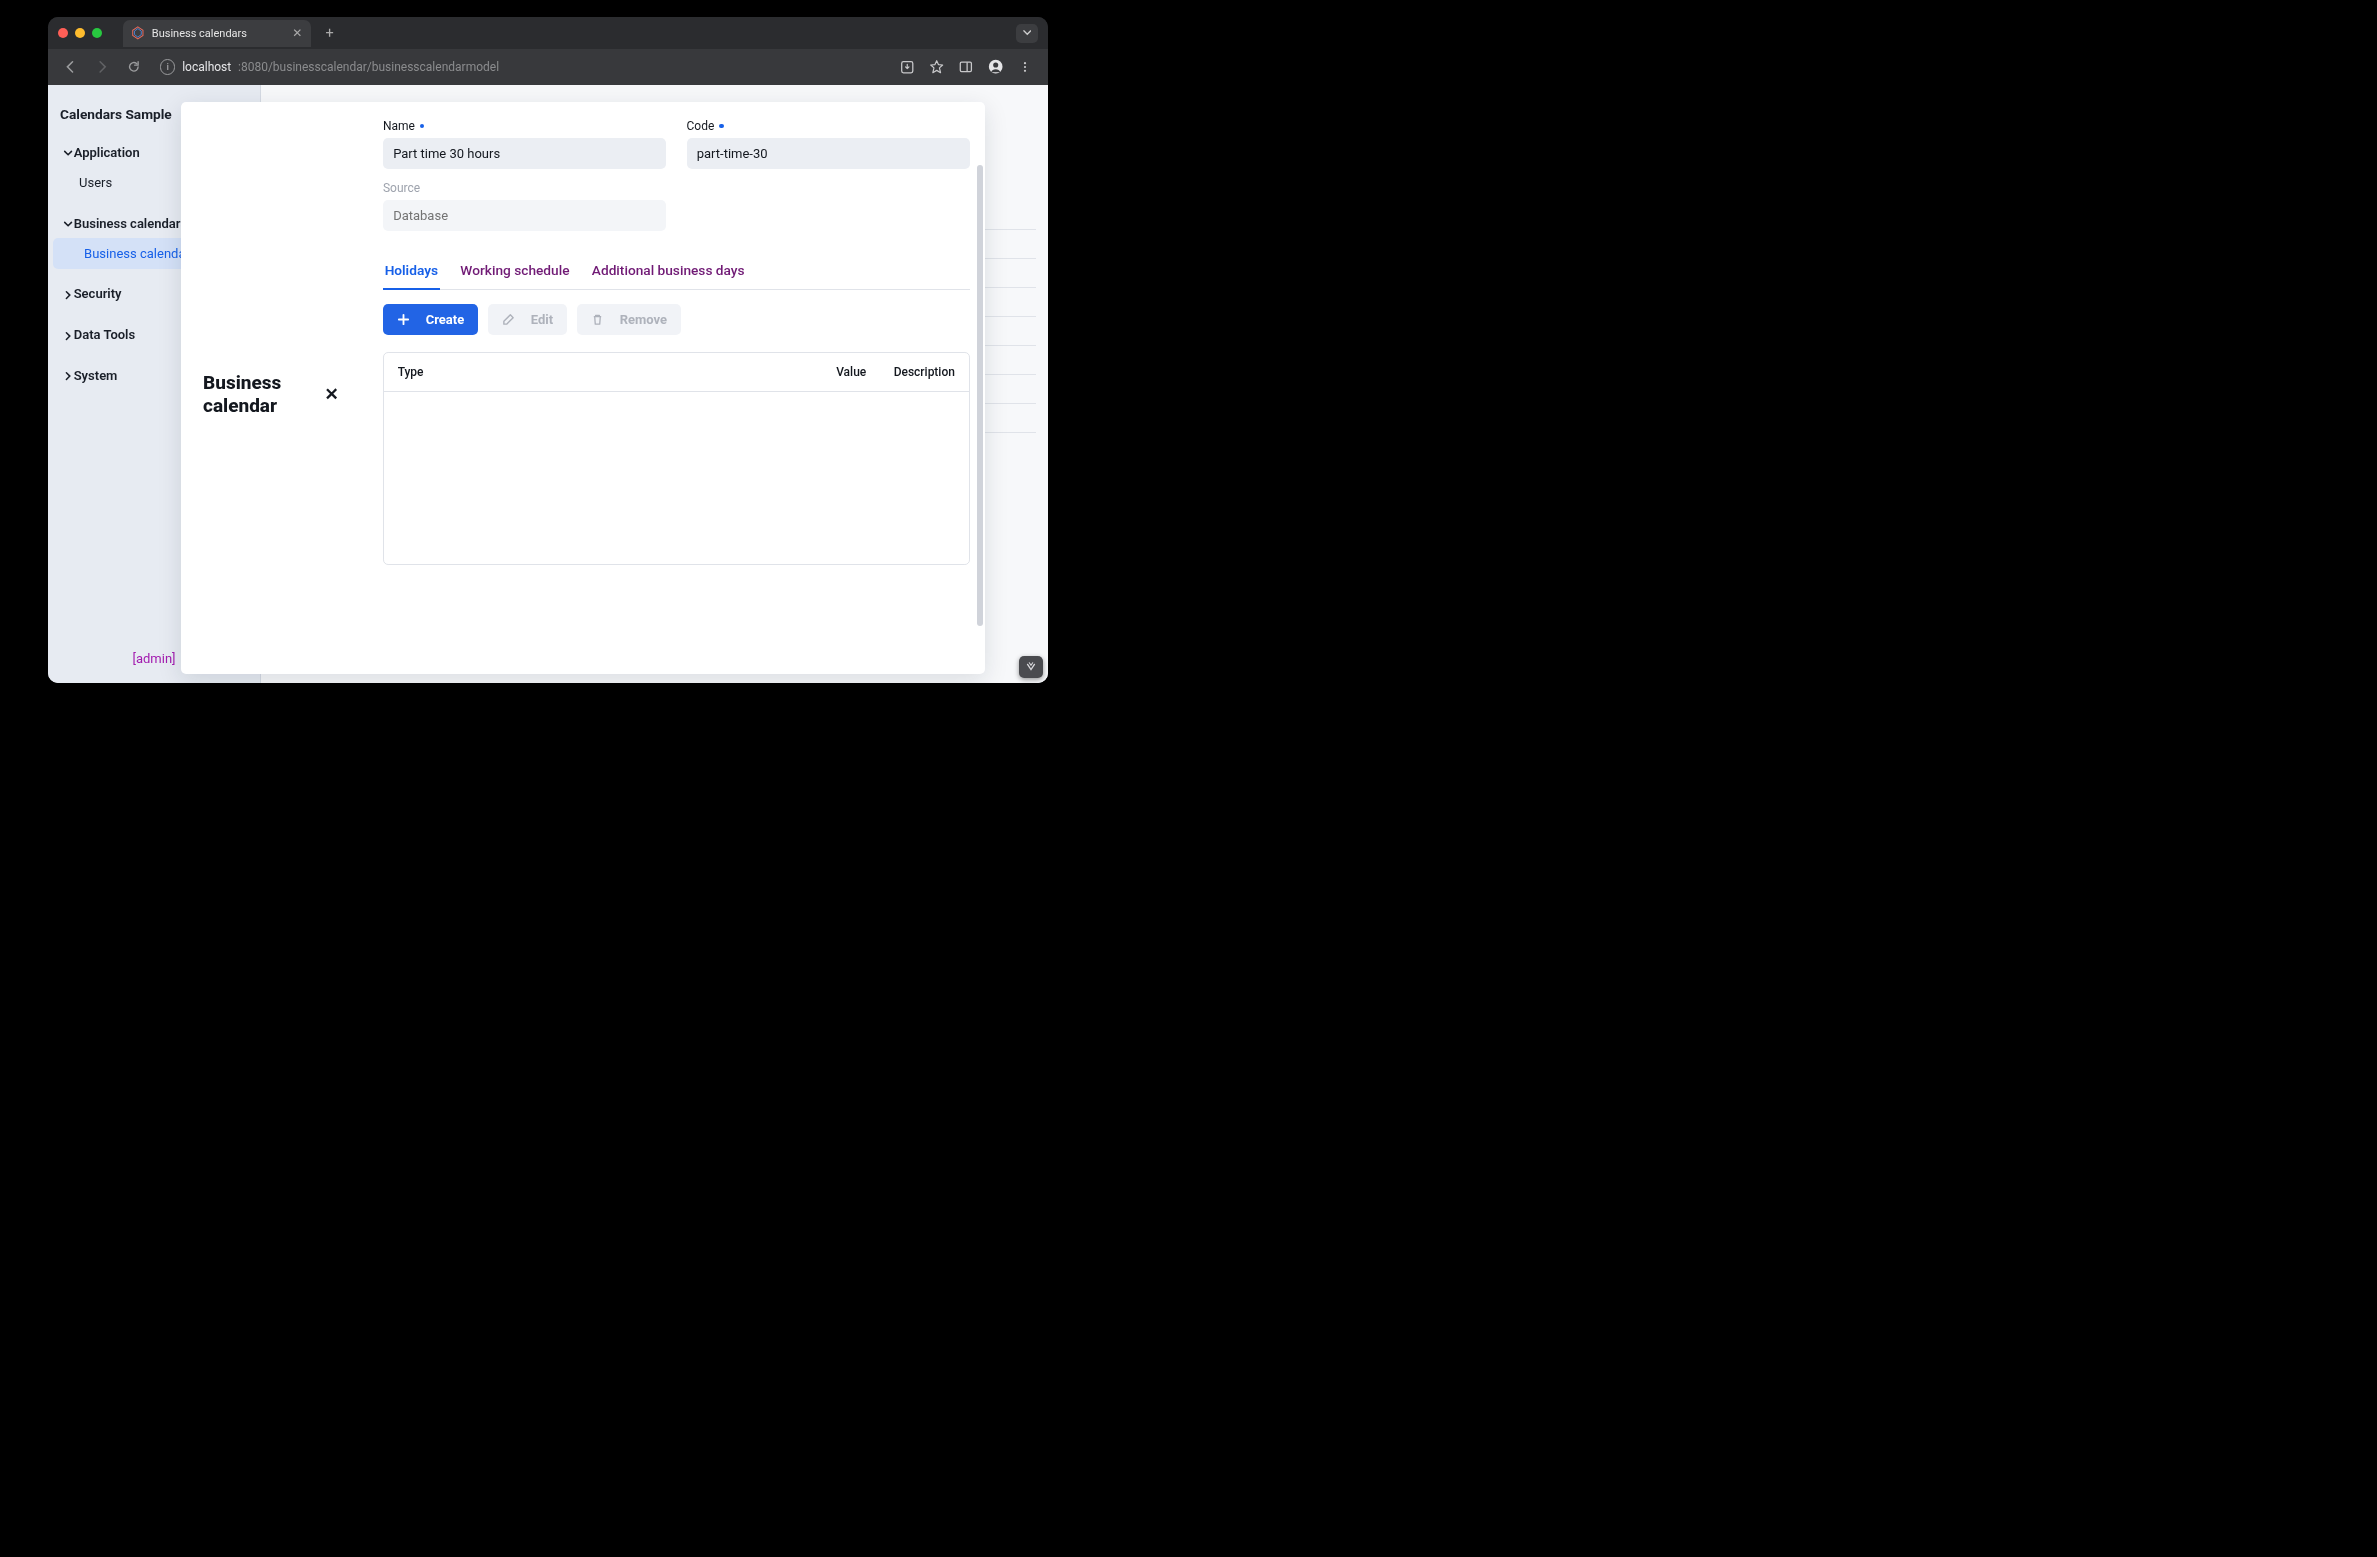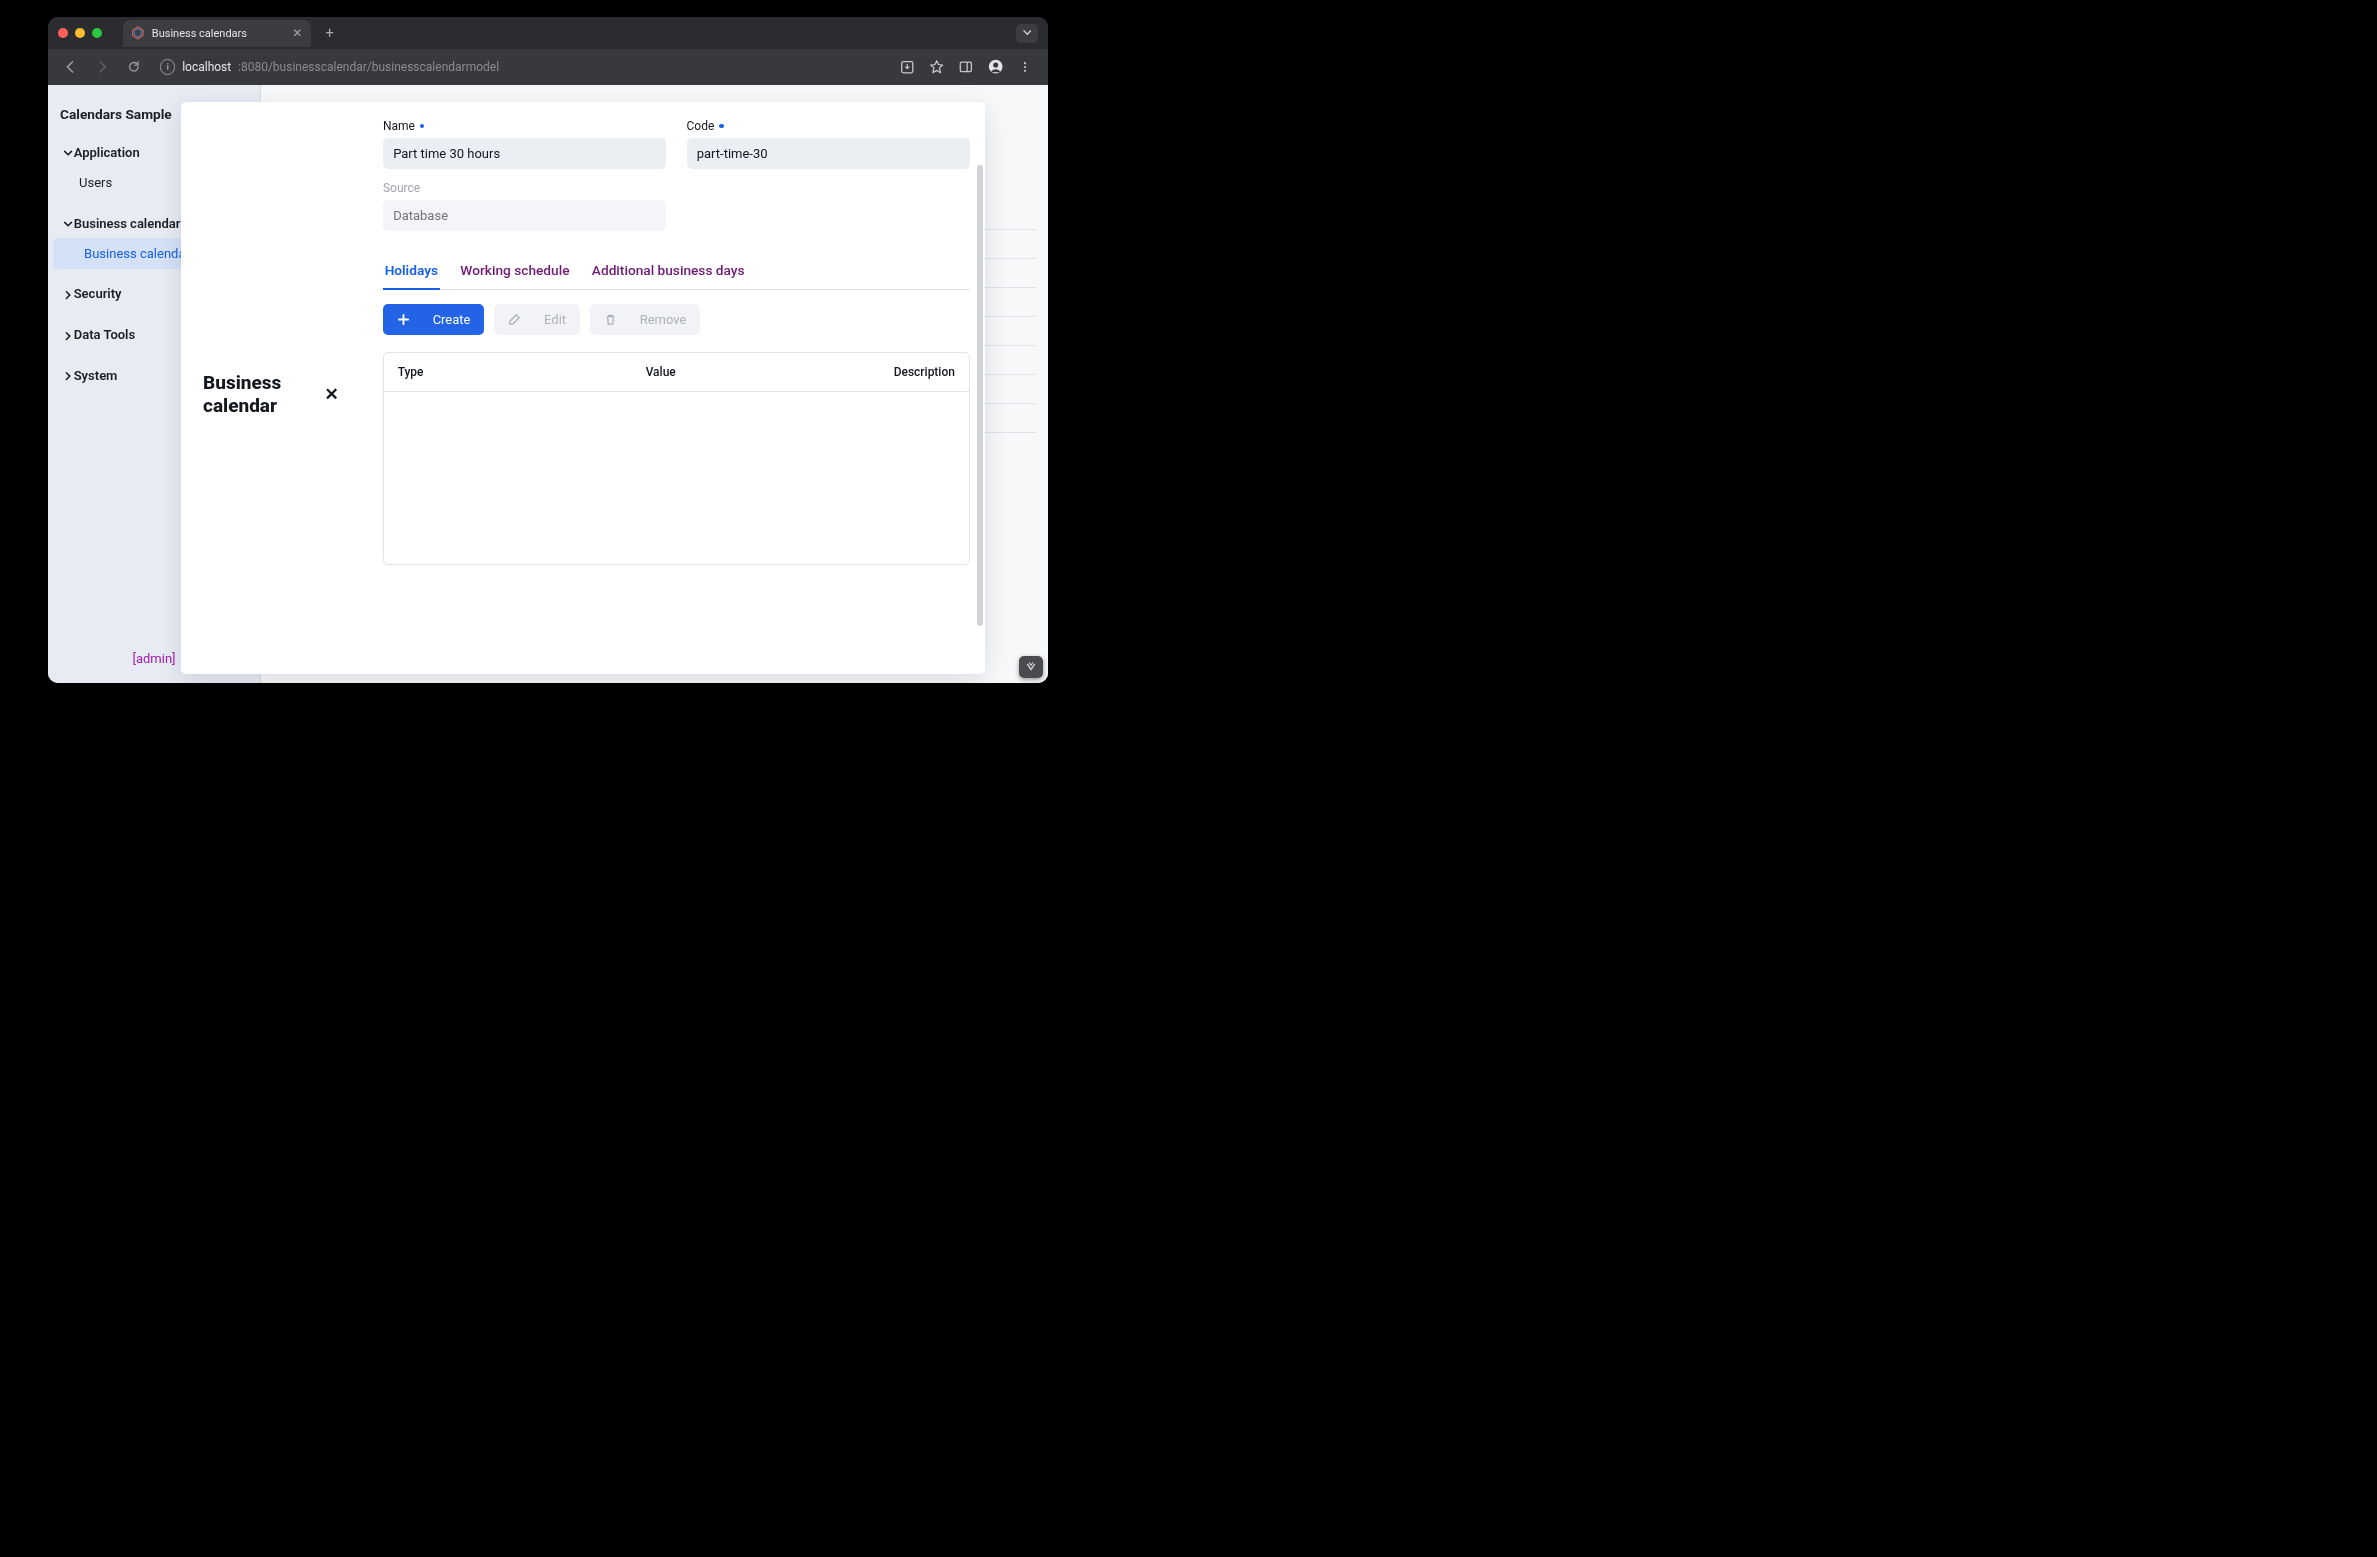--- a/index.html
+++ b/index.html
@@ -70,29 +70,29 @@
   .flabel.dim { color:#9ea3ad;}
   .req-dot { width:4.3px;height:4.3px;border-radius:50%; background:#1760e8; display:inline-block;}
   .finput { width:100%; height:31px; background:#ebeef3; border:none; border-radius:5.1px; padding:0 10.2px; font-size:13px; color:#14181f; outline:none;}
   .finput.ro { background:#f3f5f8; color:#737373;}
 
   .tabs { display:flex; gap:19px; margin-top:24px; border-bottom:0.9px solid #e0e3e9; }
   .tab-btn { padding:6.8px 1.7px 10.2px; font-size:13.7px; color:#701a75; cursor:pointer; border-bottom:2.6px solid transparent; margin-bottom:-0.9px;font-weight:500;}
   .tab-btn.active { color:#1760e8; border-bottom-color:#1760e8; font-weight:600;}
 
   .toolbar { display:flex; gap:10.2px; margin-top:13.7px;}
-  .btn { display:flex; align-items:center; gap:23px; height:31px; padding:0 13.7px; border-radius:5.1px; font-size:13px; font-weight:400; cursor:pointer; border:none;}
+  .btn { display:flex; align-items:center; gap:16px; height:31px; padding:0 13.7px; border-radius:5.1px; font-size:13px; font-weight:700; cursor:pointer; border:none;}
   .btn.primary { background:#2264e5; color:#fff;}
   .btn.ghost { background:#f1f3f7; color:#aeb2bb; cursor:default;}
   .btn svg { width:13px; height:13px; }
 
   .data-table { margin-top:17px; border:0.9px solid #e0e3e9; border-radius:5.1px; min-height:213px;}
   .dt-head { display:flex; border-bottom:0.9px solid #e0e3e9;}
   .dt-head .cell { padding:12px 13.7px; font-size:12px; color:#14181f; font-weight:500;}
-  .dt-head .cell.c1{width:248px;} .dt-head .cell.c2{width:248px;} .dt-head .cell.c3{flex:1;}
+  .dt-head .cell.c1{width:248px;} .dt-head .cell.c2{width:248px;text-align:right;} .dt-head .cell.c3{flex:1;}
 
   
   .corner-badge { position:absolute; right:5.1px; bottom:5.1px; width:24px;height:22px;border-radius:5.1px; background:#4a4b4f; display:flex;align-items:center;justify-content:center; color:#d5d5d8; font-size:11px; box-shadow: 0 1.7px 5.1px rgba(0,0,0,.4);}
 </style>
 </head>
 <body>
 
 <div class="window">
 
   <div class="titlebar">

